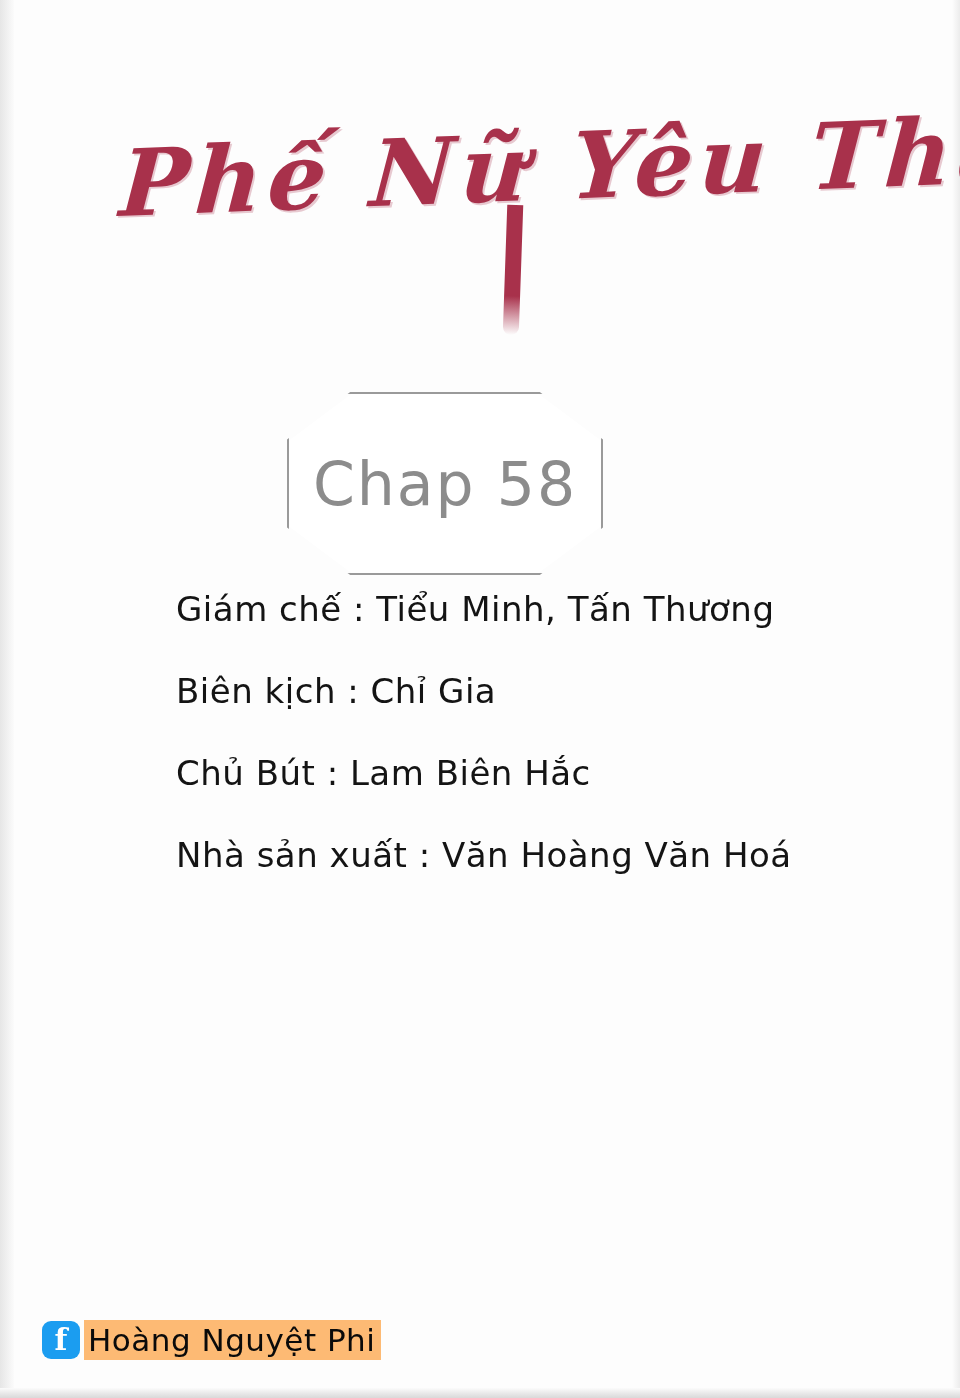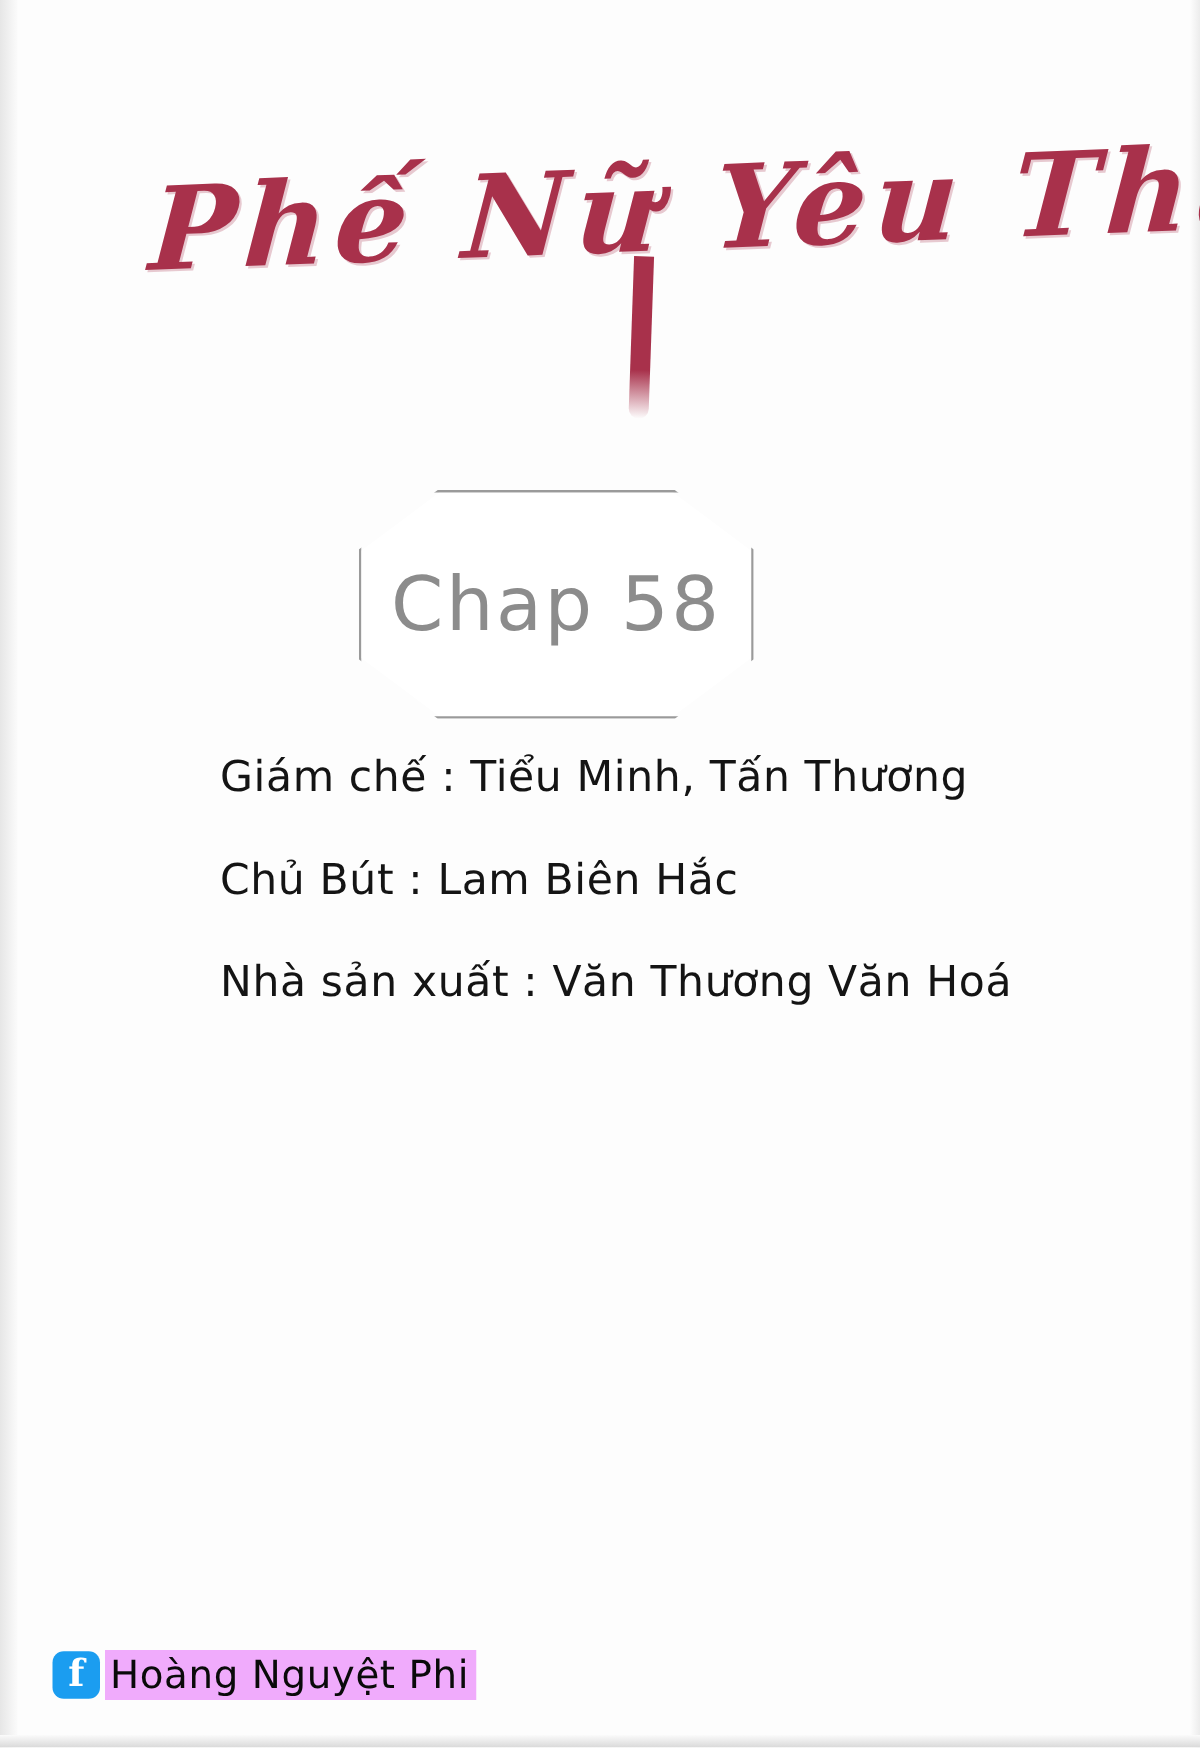--- a/index.html
+++ b/index.html
@@ -105,21 +105,21 @@
     font-family: "DejaVu Sans", sans-serif;
     font-size: 60px;
     color: #8c8c8c;
     letter-spacing: 2px;
   }
 
   
   .credits {
     position: absolute;
     left: 176px;
-    top: 605px;
+    top: 592px;
     width: 700px;
   }
   .credit-line {
     font-family: "DejaVu Sans", sans-serif;
     font-size: 34px;
     color: #141414;
     line-height: 1.0;
     margin-bottom: 48px;
     white-space: nowrap;
     letter-spacing: 0.5px;
@@ -142,21 +142,21 @@
     color: #ffffff;
     font-family: "DejaVu Serif", serif;
     font-weight: bold;
     font-size: 30px;
     line-height: 38px;
     text-align: center;
     flex: 0 0 auto;
   }
   .fb-name {
     margin-left: 4px;
-    background: #f0abfc;
+    background: #fdba74;
     color: #0a0a0a;
     font-family: "DejaVu Sans", sans-serif;
     font-size: 31px;
     line-height: 40px;
     padding: 0 6px 0 4px;
     letter-spacing: 0.5px;
     white-space: nowrap;
   }
 </style>
 </head>
@@ -172,22 +172,23 @@
   <div class="title-tail"></div>
 
   <div class="chap-badge">
     <div class="oct"></div>
     <div class="oct-inner"></div>
     <div class="chap-label">Chap 58</div>
   </div>
 
   <div class="credits">
     <div class="credit-line">Giám chế : Tiểu Minh, Tấn Thương</div>
+    <div class="credit-line">Biên kịch : Chỉ Gia</div>
     <div class="credit-line">Chủ Bút : Lam Biên Hắc</div>
-    <div class="credit-line">Nhà sản xuất : Văn Thương Văn Hoá</div>
+    <div class="credit-line">Nhà sản xuất : Văn Hoàng Văn Hoá</div>
   </div>
 
   <div class="footer-credit">
     <div class="fb-icon">f</div>
     <div class="fb-name">Hoàng Nguyệt Phi</div>
   </div>
 
 </div>
 
 </body></html>

